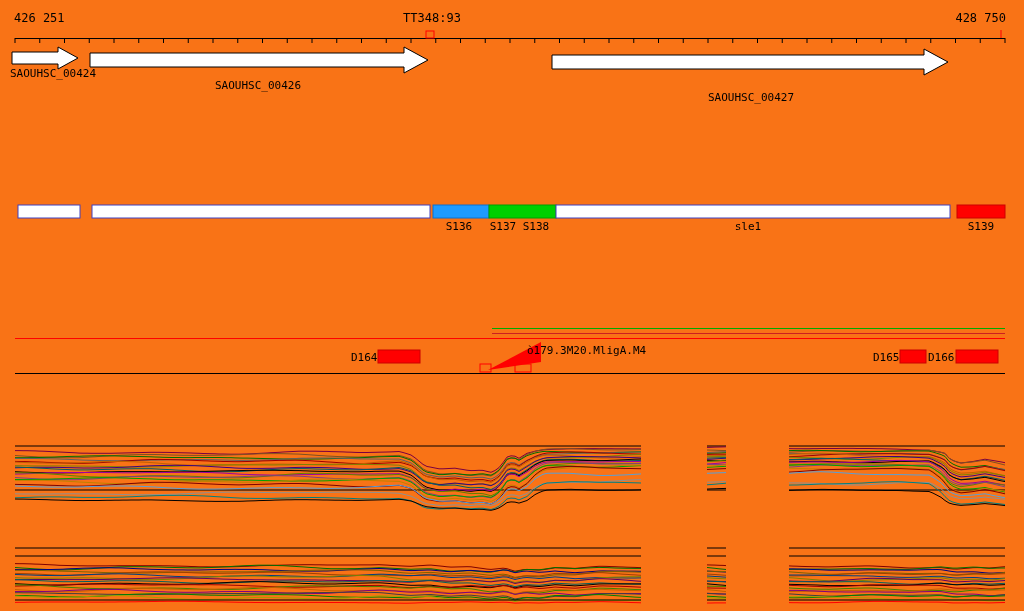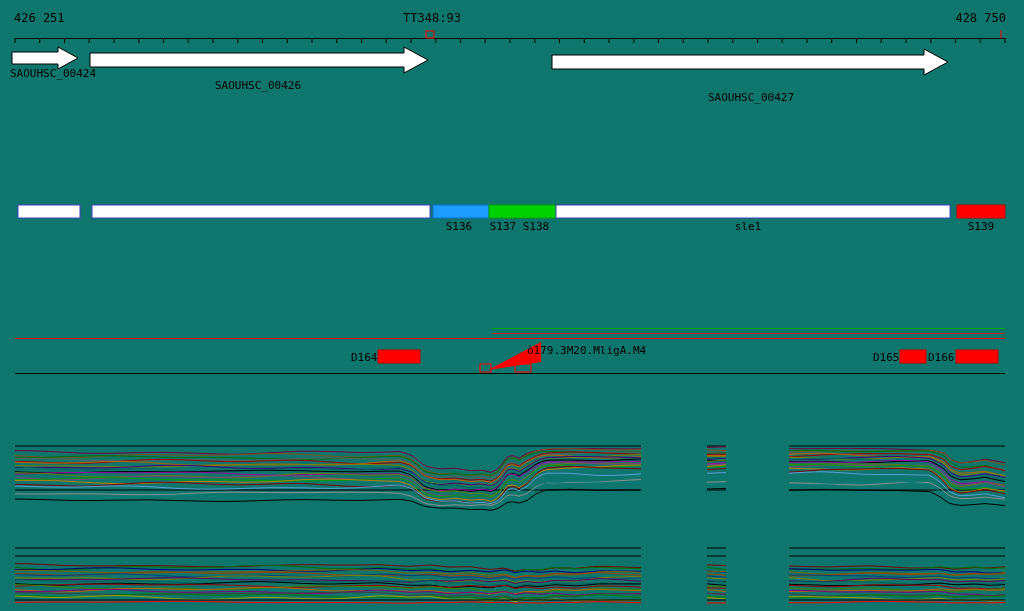--- a/index.html
+++ b/index.html
@@ -1,16 +1,16 @@
 <!DOCTYPE html>
 <html><head>
 <meta charset="utf-8">
 <style>
   html,body{margin:0;padding:0;background:#ffffff;}
-  .screen{position:relative;width:1024px;height:611px;background:#0f766e;overflow:hidden;}
+  .screen{position:relative;width:1024px;height:611px;background:#f97316;overflow:hidden;}
   svg{display:block;}
   text{fill:#000;font-family:"DejaVu Sans Mono","Liberation Mono",monospace;}
   .t12{font-size:12px;}
   .t11{font-size:11px;}
   .mid{text-anchor:middle;}
   .end{text-anchor:end;}
 </style>
 </head>
 <body>
 

